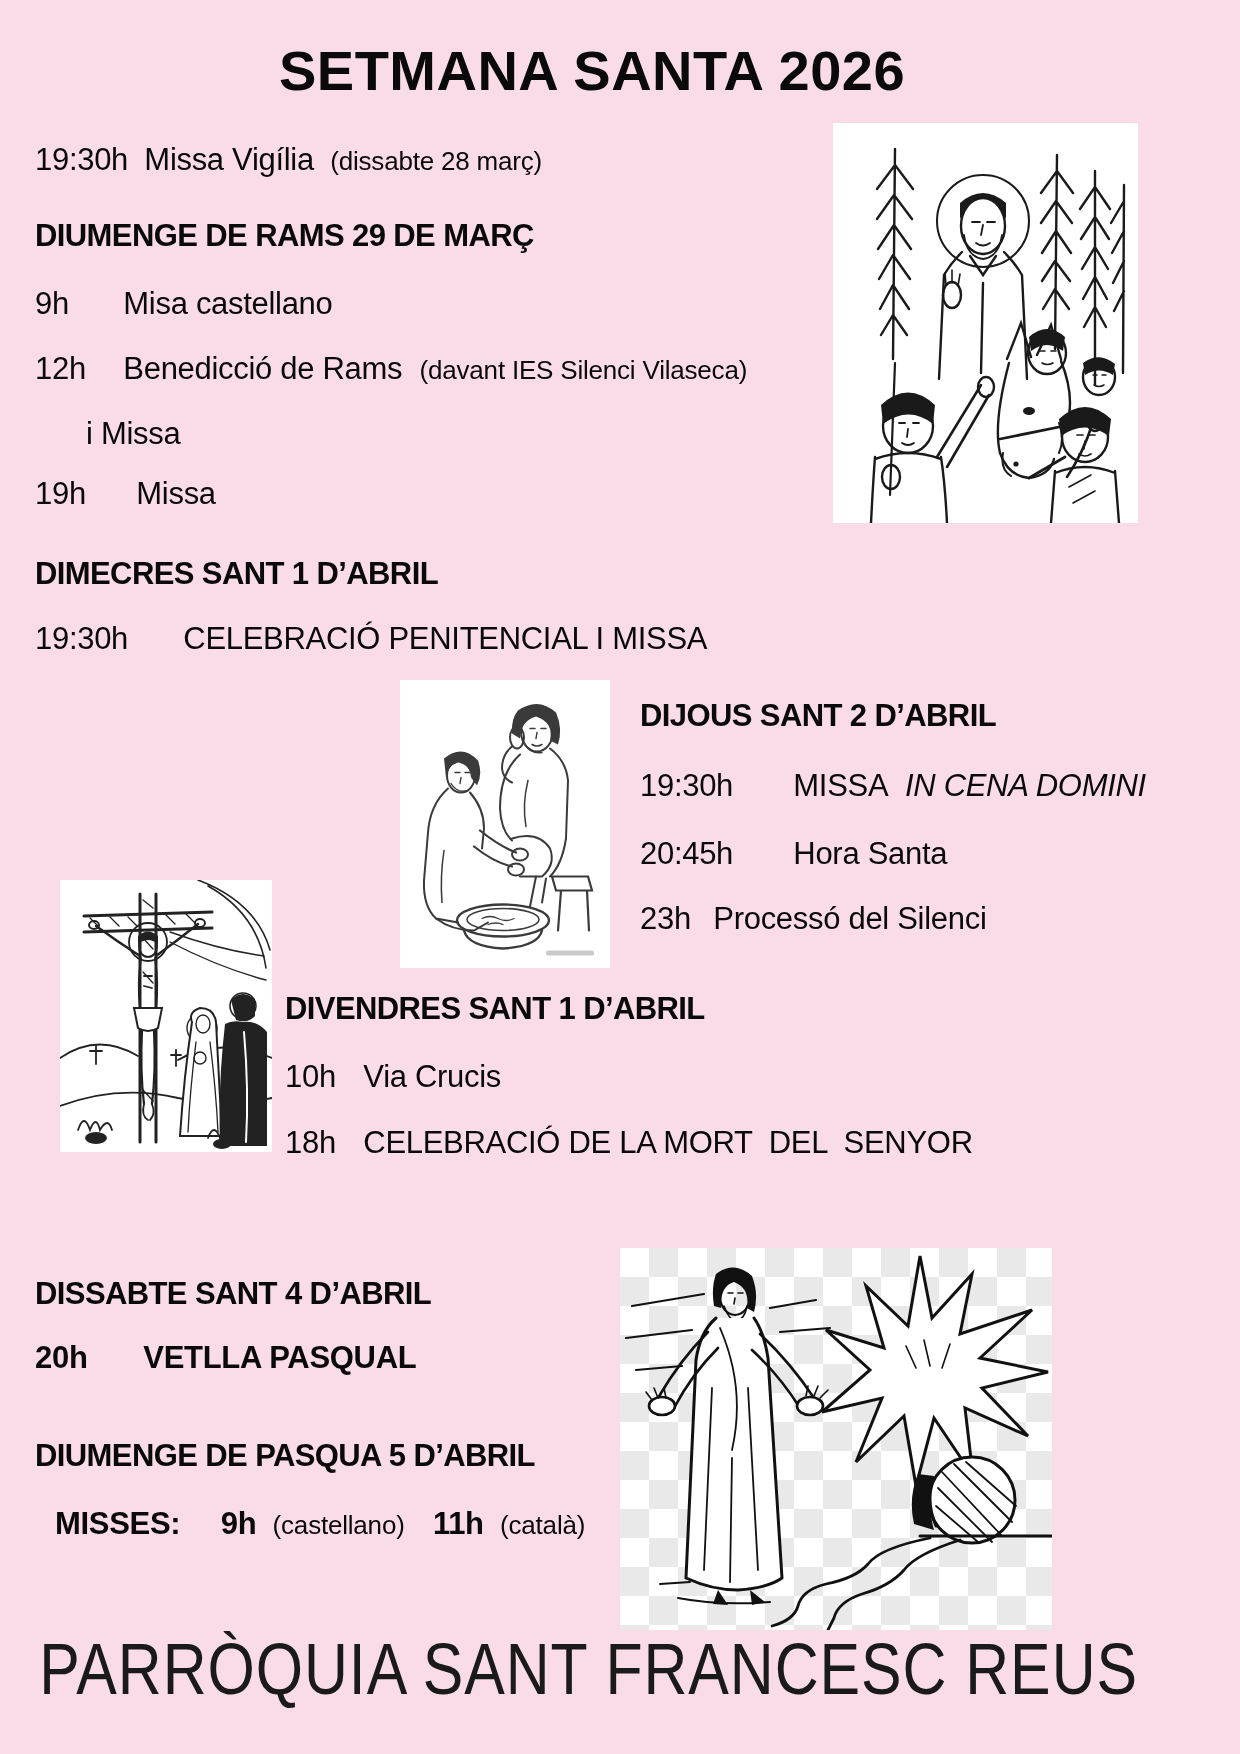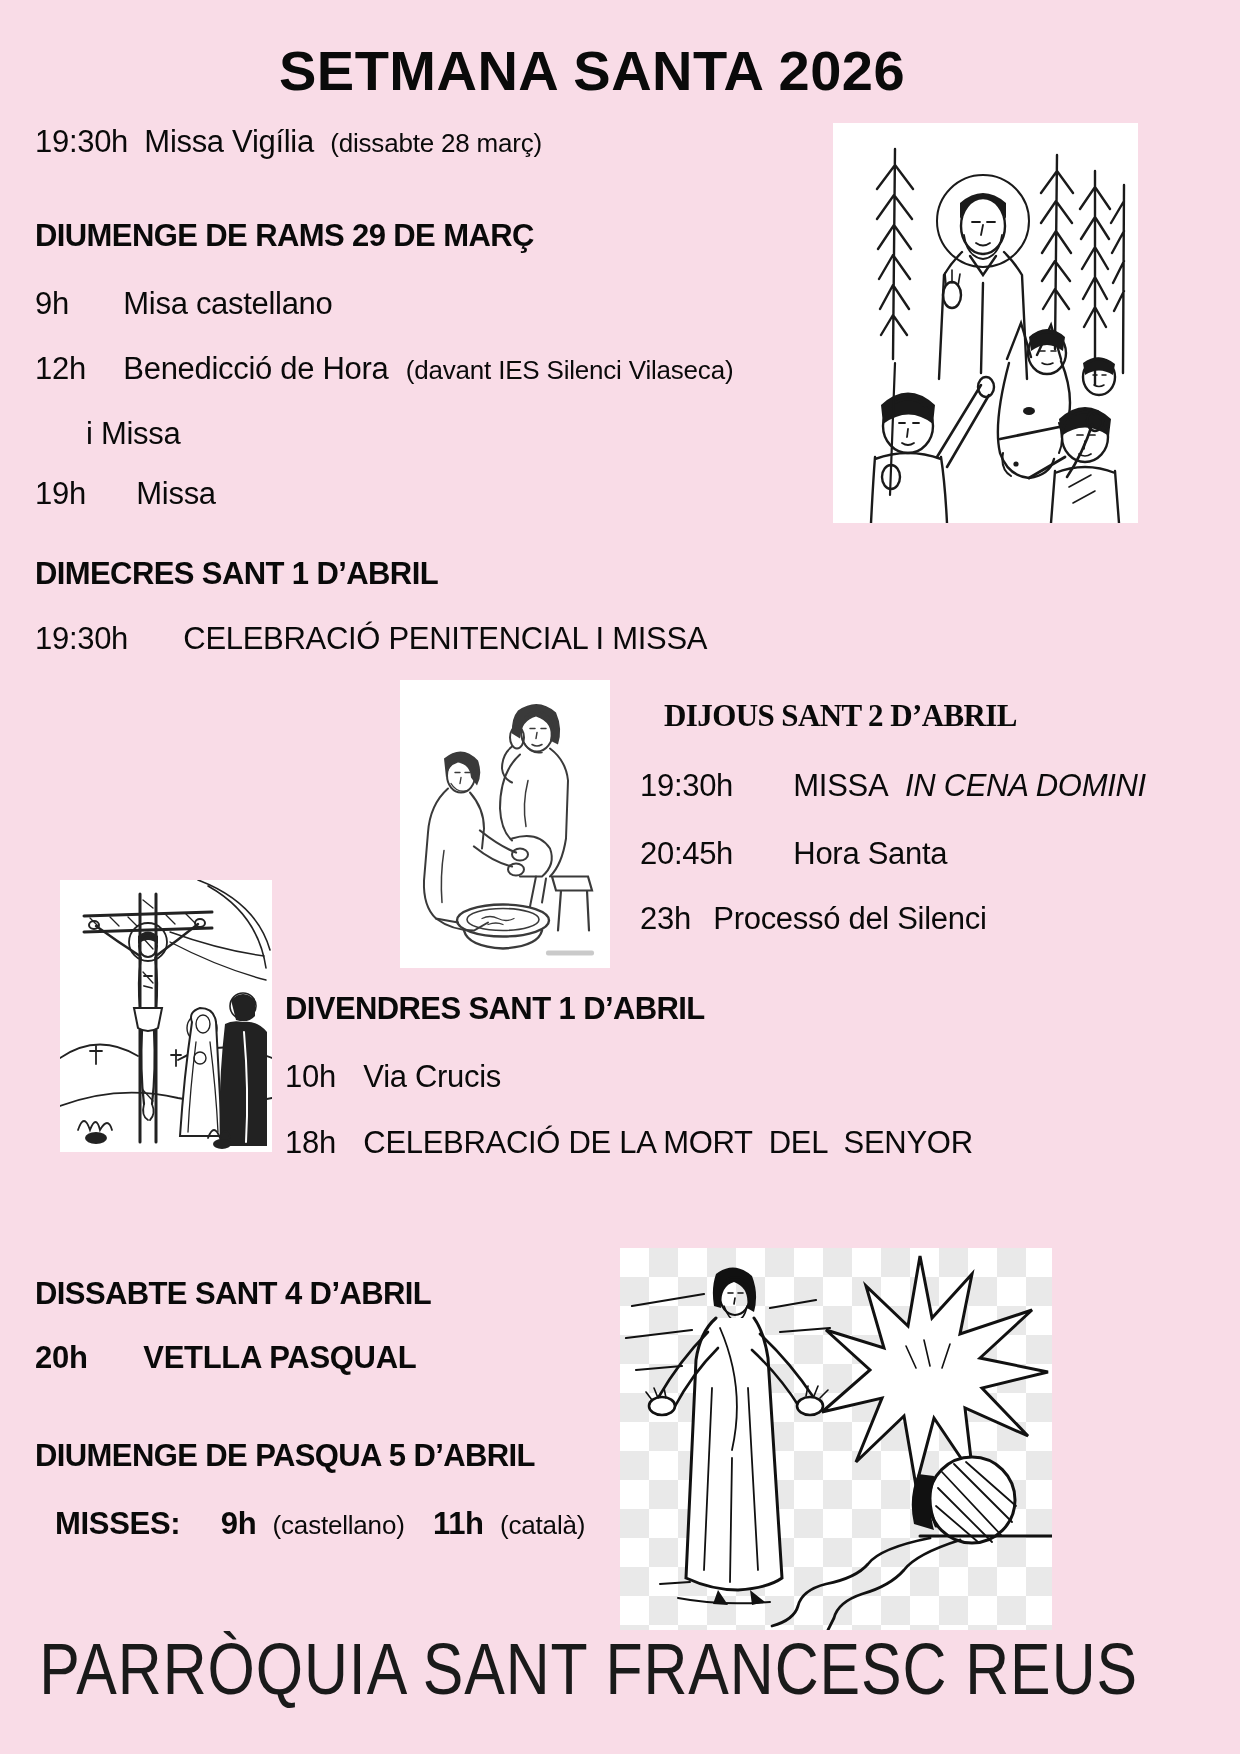--- a/index.html
+++ b/index.html
@@ -29,36 +29,36 @@
        linear-gradient(45deg,#e9e9e9 25%,transparent 25%,transparent 75%,#e9e9e9 75%),
        linear-gradient(45deg,#e9e9e9 25%,transparent 25%,transparent 75%,#e9e9e9 75%);
      background-position:0 0,29px 29px;background-size:58px 58px;}
   svg{display:block;width:100%;height:100%;}
 </style>
 </head>
 <body>
 
 <div class="abs title">SETMANA SANTA 2026</div>
 
-<div class="abs line" style="left:35px;top:125px;">
+<div class="abs line" style="left:35px;top:143px;">
   <span>19:30h</span>
   <span style="margin-left:8px;">Missa Vigília</span>
   <span class="sm" style="margin-left:8px;">(dissabte 28 març)</span>
 </div>
 
 <div class="abs hdr" style="left:35px;top:219px;">DIUMENGE DE RAMS 29 DE MARÇ</div>
 
 <div class="abs line" style="left:35px;top:287px;">
   <span class="t w80">9h</span>
   <span>Misa castellano</span>
 </div>
 
 <div class="abs line" style="left:35px;top:352px;">
   <span class="t w80">12h</span>
-  <span>Benedicció de Hora</span>
+  <span>Benedicció de Rams</span>
   <span class="sm" style="margin-left:9px;">(davant IES Silenci Vilaseca)</span>
 </div>
 
 <div class="abs line" style="left:86px;top:417px;">i Missa</div>
 
 <div class="abs line" style="left:35px;top:477px;">
   <span class="t w93">19h</span>
   <span>Missa</span>
 </div>
 
@@ -152,21 +152,21 @@
       <ellipse cx="103" cy="240" rx="46" ry="16" stroke-width="2.4"></ellipse>
       <ellipse cx="103" cy="239" rx="36" ry="11" stroke-width="1.6"></ellipse>
       <path d="M64,250 Q68,266 103,268 Q138,266 142,250" stroke-width="2.4"></path>
       <path d="M82,238 q8,-4 16,0 q8,4 16,0 M88,244 q8,-3 15,0" stroke-width="1.3"></path>
 
       <rect x="146" y="270" width="48" height="5" rx="2" fill="#bdbdbd" stroke="none" opacity="0.8"></rect>
     </g>
   </svg>
 </div>
 
-<div class="abs hdr" style="left:664px;top:699px;font-family:Liberation Serif, serif;">DIJOUS SANT 2 D’ABRIL</div>
+<div class="abs hdr" style="left:640px;top:699px;">DIJOUS SANT 2 D’ABRIL</div>
 <div class="abs line" style="left:640px;top:769px;">
   <span class="t w145">19:30h</span>
   <span>MISSA</span>
   <span class="it" style="margin-left:10px;">IN CENA DOMINI</span>
 </div>
 <div class="abs line" style="left:640px;top:837px;">
   <span class="t w145">20:45h</span>
   <span>Hora Santa</span>
 </div>
 <div class="abs line" style="left:640px;top:902px;">

